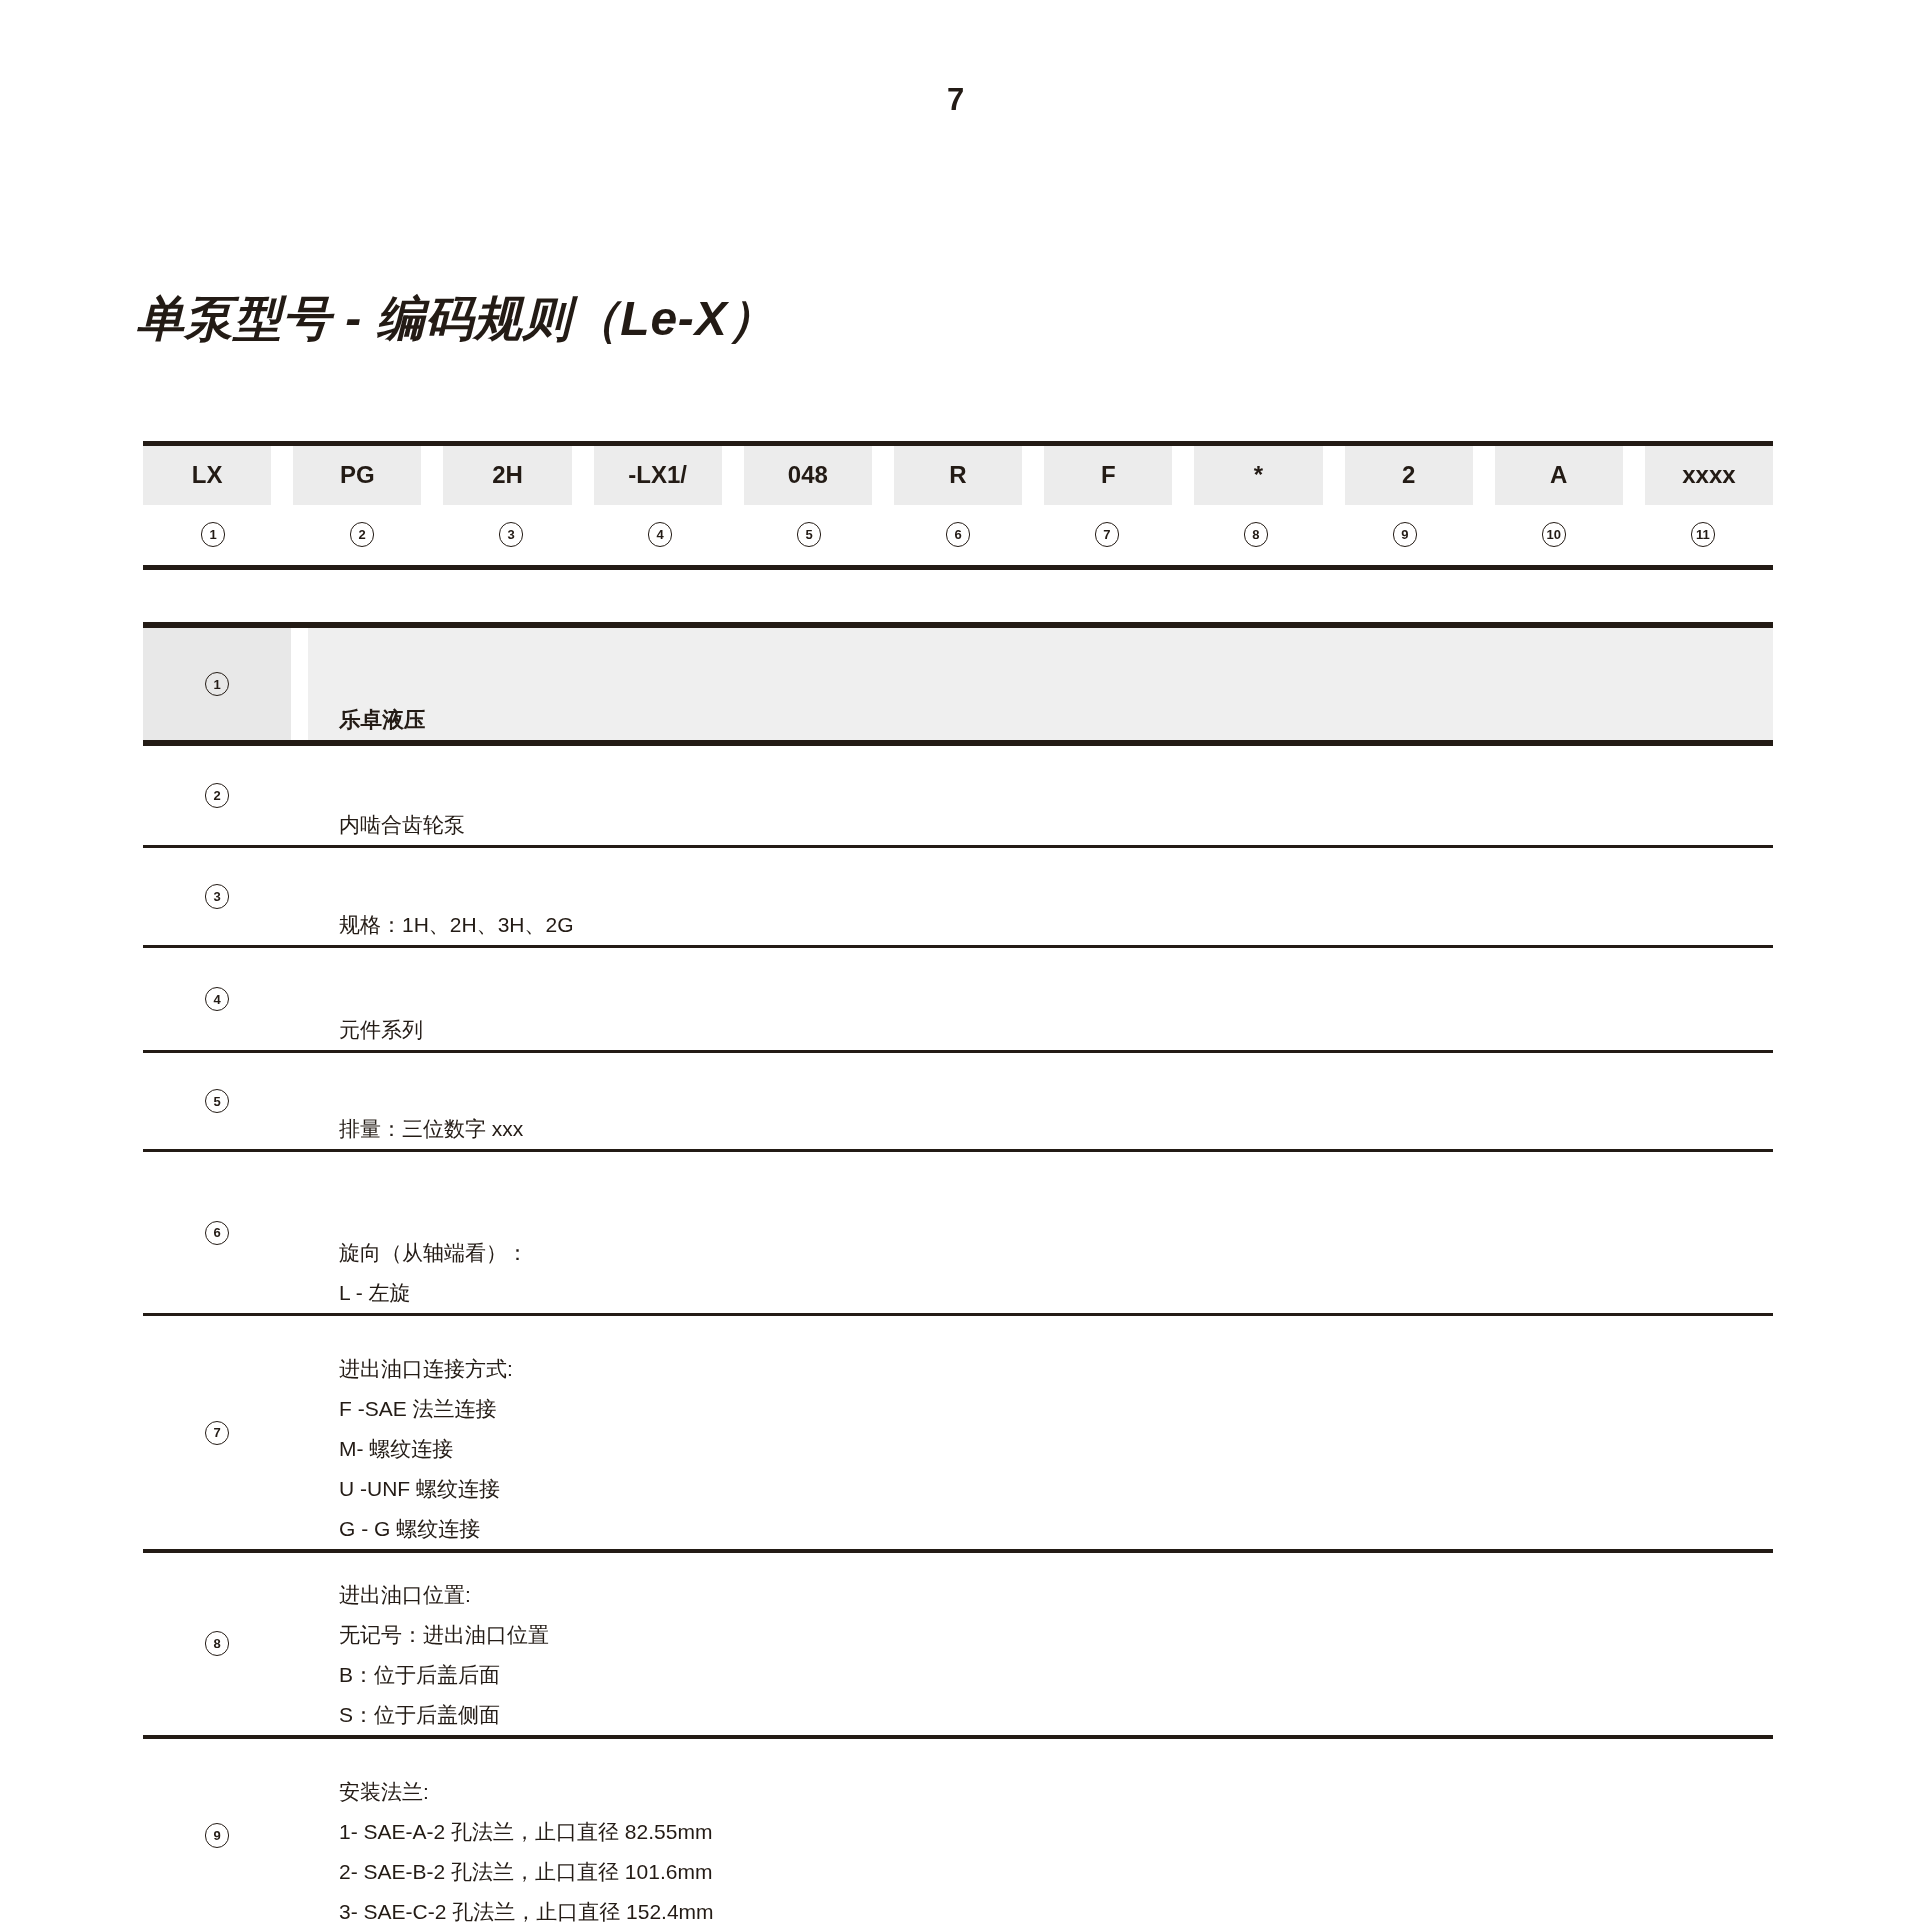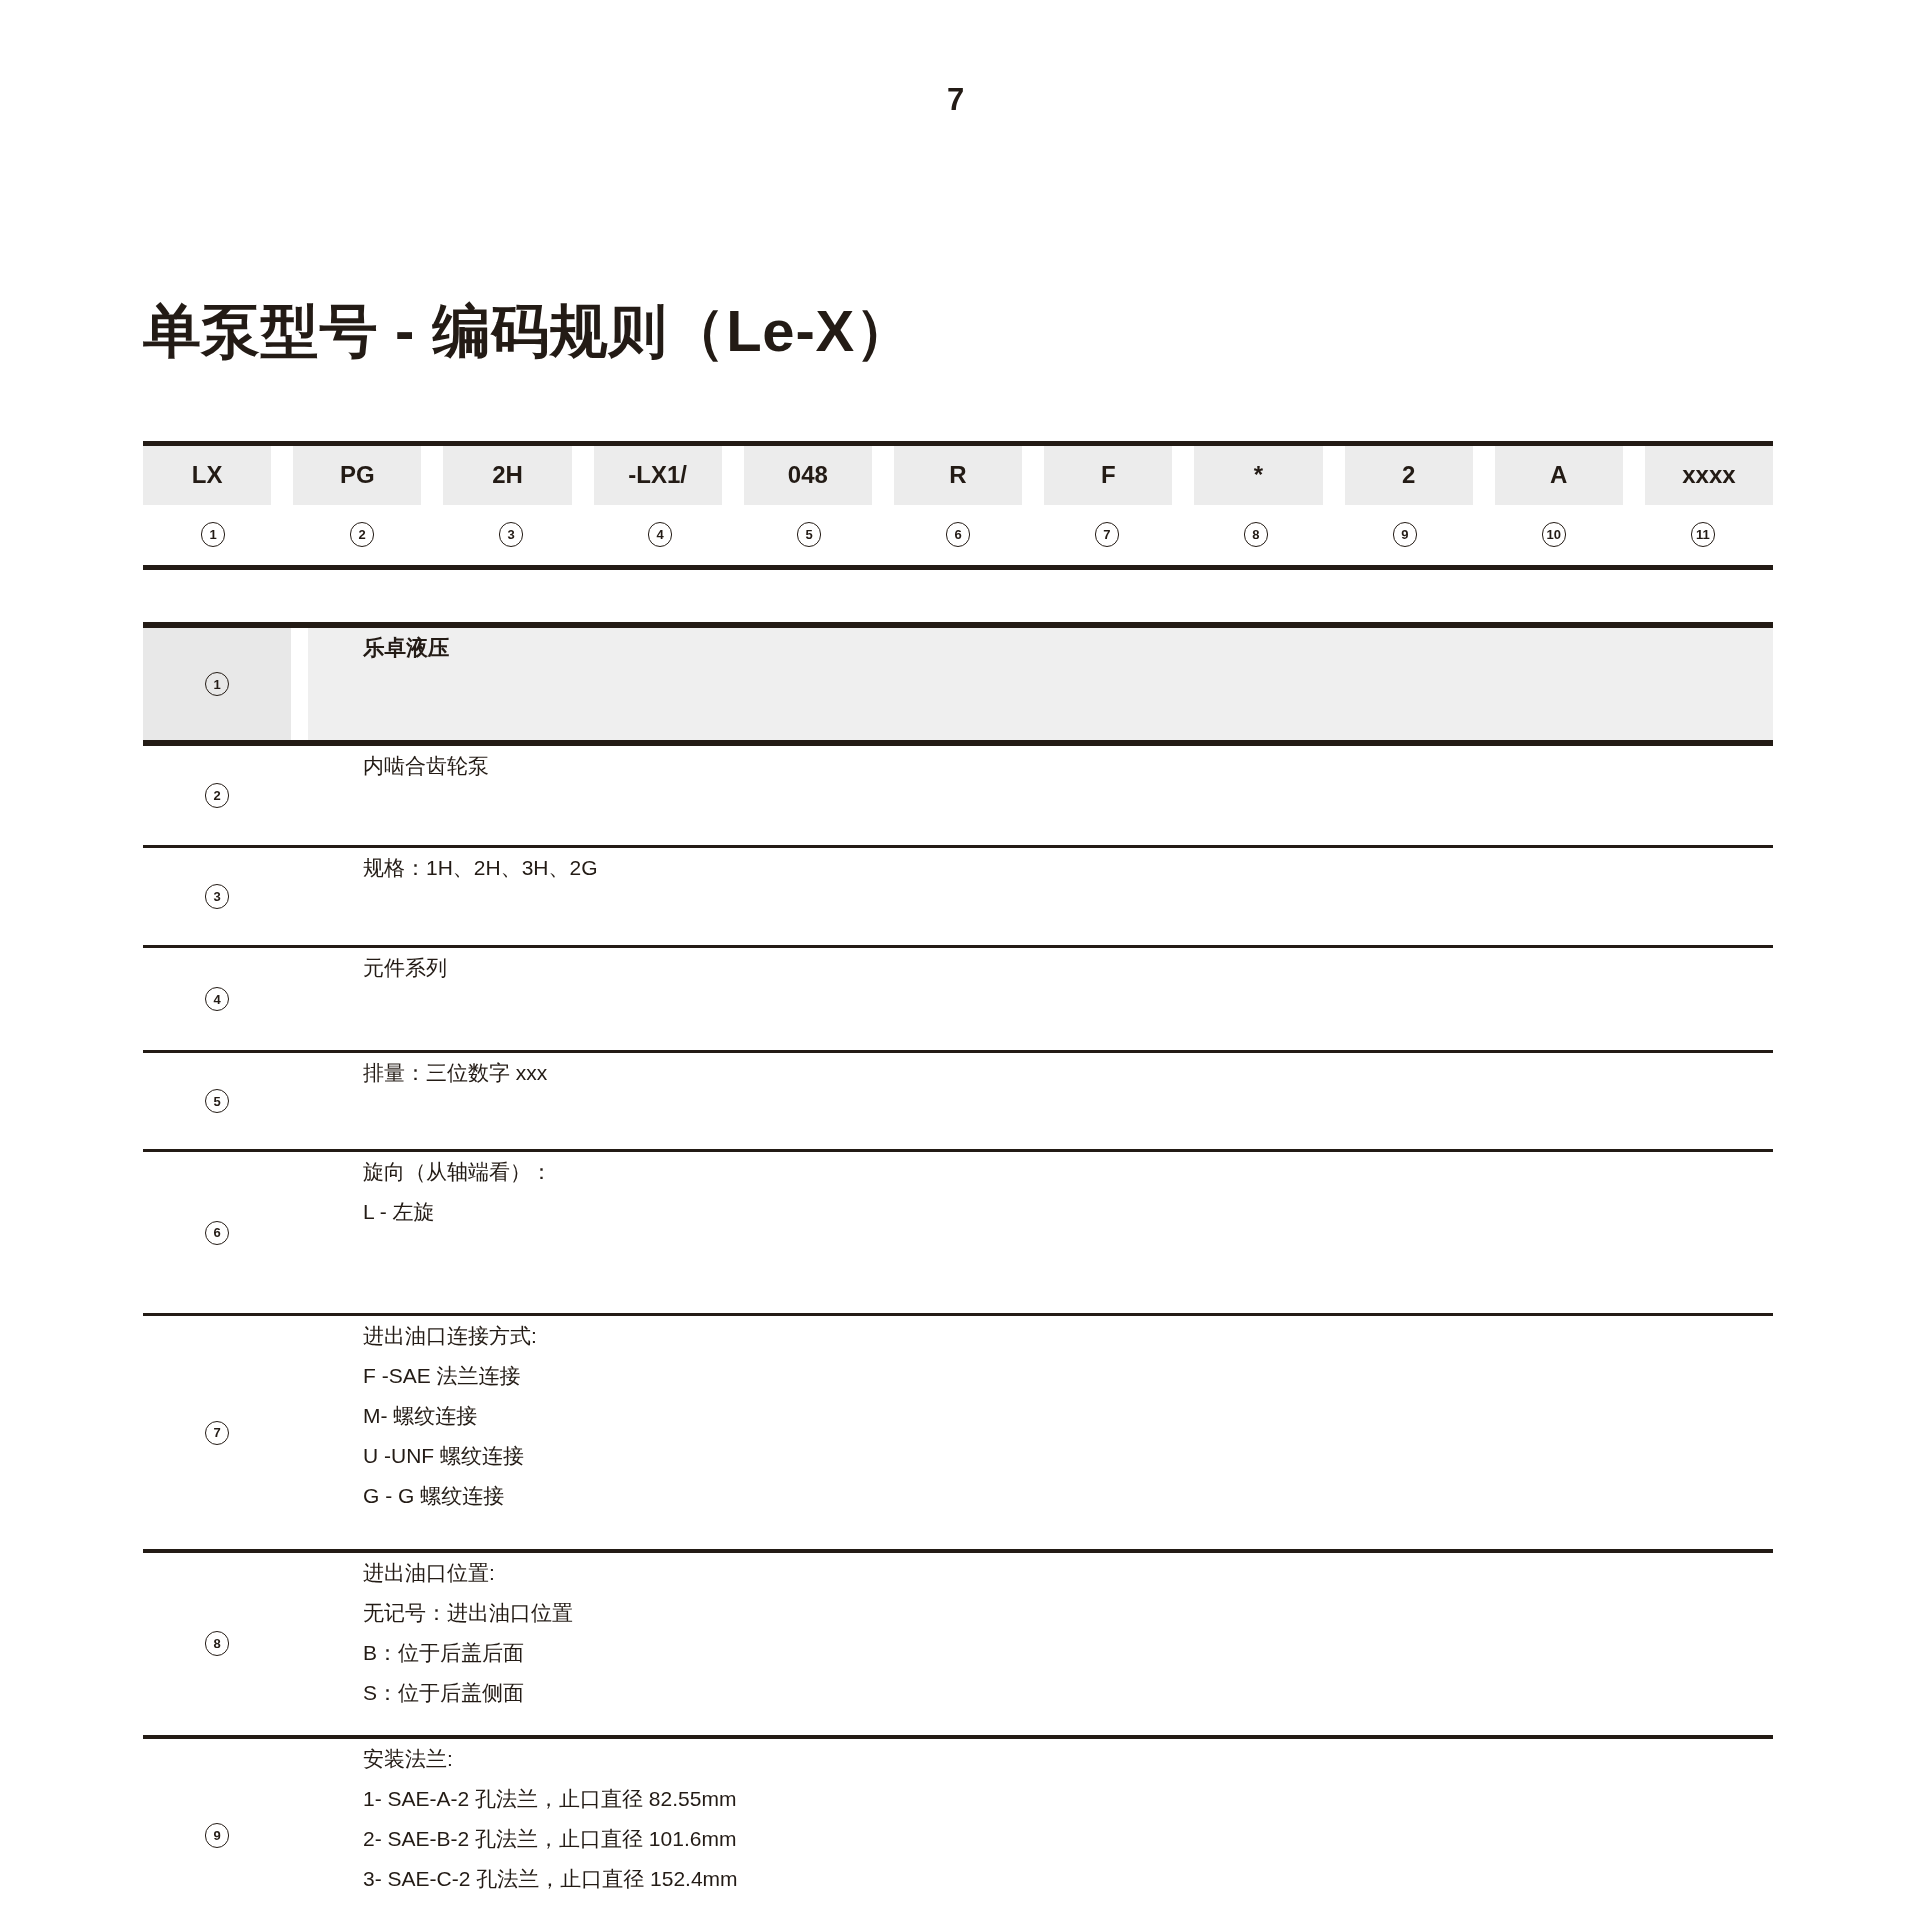--- a/index.html
+++ b/index.html
@@ -13,22 +13,22 @@
   }
 
   
   .page-number {
     position:absolute; top:84px; left:0; width:100%;
     text-align:center; font-size:31px; font-weight:bold; line-height:1;
   }
 
   
   .doc-title {
-    position:absolute; left:143px; top:263px;
-    font-size:58px; font-weight:bold; line-height:1; letter-spacing:0.8px;
+    position:absolute; left:136px; top:263px;
+    font-size:48px; font-weight:bold; line-height:1; letter-spacing:0.8px;font-style:italic;
   }
 
   
   .code-block { position:absolute; left:143px; top:441px; width:1630px; }
   .code-topbar { height:4.6px; background:#231b15; }
   .code-cells  { display:flex; gap:22px; height:59px; }
   .code-cell {
     flex:1; background:#ececec;
     display:flex; align-items:center; justify-content:center;
     font-size:24px; font-weight:bold; line-height:1;
@@ -54,22 +54,22 @@
   .t-bar { background:#231b15; }
   .t-sep { background:#231b15; }
   .t-row { display:flex; }
   .t-row .idx {
     width:148px; flex:0 0 148px;
     display:flex; align-items:center; justify-content:center;
   }
   .t-row .gapcol { width:17px; flex:0 0 17px; }
   .t-row .content {
     flex:1;
-    display:flex; flex-direction:column; justify-content:flex-start;
-    padding-left:55px;
+    display:flex; flex-direction:column; justify-content:flex-end;
+    padding-left:31px;
     font-size:21px; line-height:40px;
   }
   .t-row.first .idx     { background:#e8e8e8; }
   .t-row.first .gapcol  { background:#ffffff; }
   .t-row.first .content { background:#efefef; font-weight:bold; font-size:21.6px; }
 </style>
 </head>
 <body>
 
 <div class="page-number">7</div>

